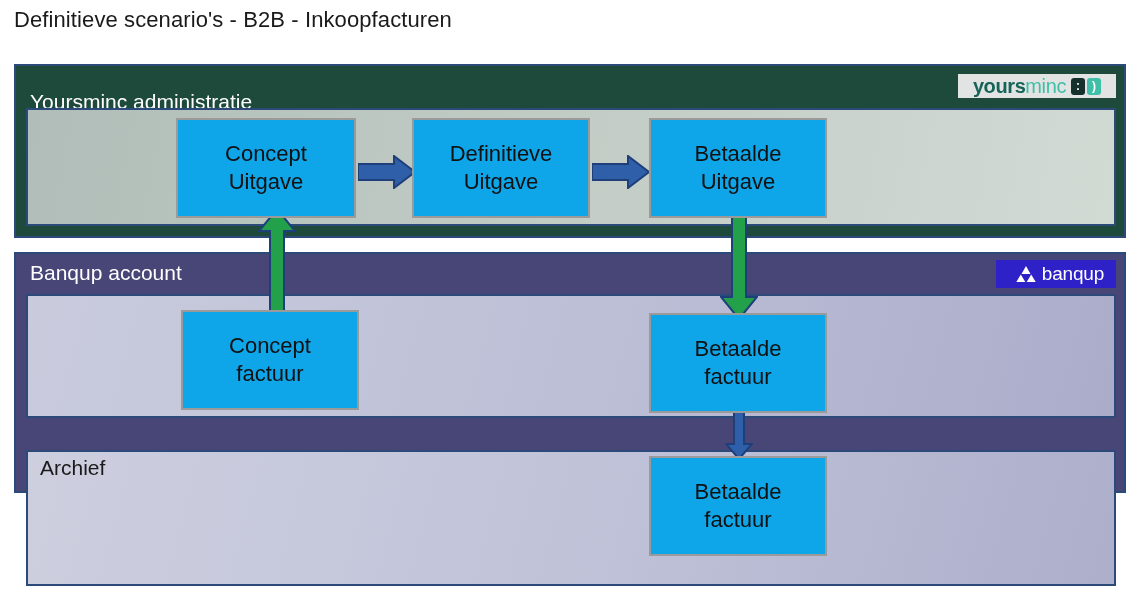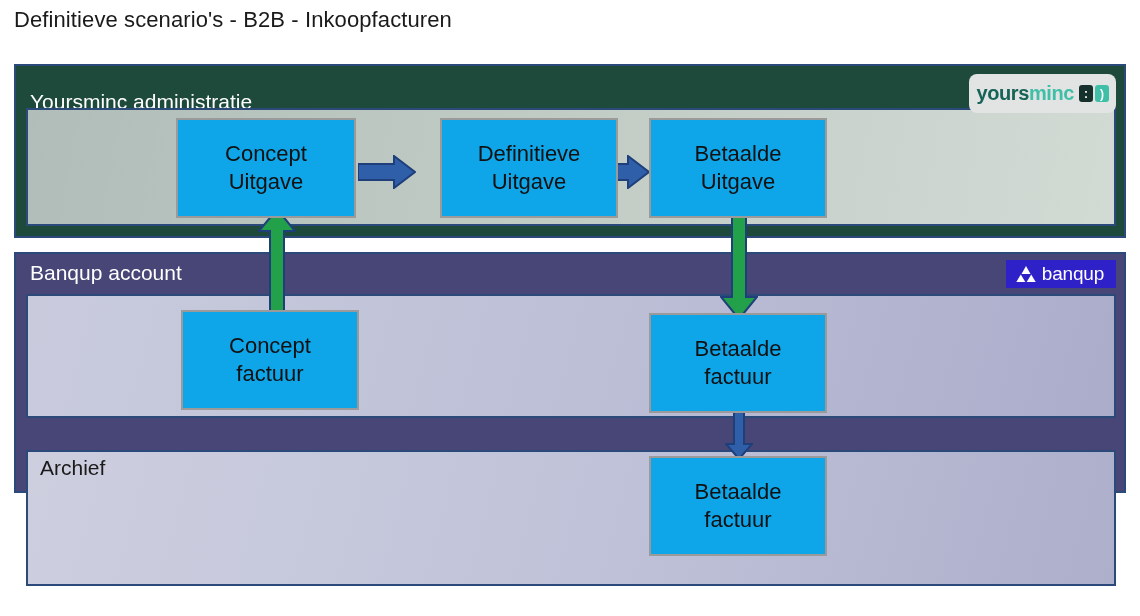--- a/index.html
+++ b/index.html
@@ -80,42 +80,41 @@
     z-index:4;
   }
 
   
   .arrow{position:absolute;z-index:3;}
   .arrow svg{display:block;}
 
   
   .ym-logo{
     position:absolute;right:8px;top:8px;
-    height:39px;background:#e2e3e3;
+    height:24px;background:#e2e3e3;
     display:flex;align-items:center;
-    padding:0 7px;box-sizing:border-box;
+    padding:0 15px;box-sizing:border-box;
     z-index:6;
-    border-radius:8px;
   }
   .ym-logo .w1{font-size:20px;font-weight:bold;color:#166357;letter-spacing:-.4px;}
-  .ym-logo .w2{font-size:20px;font-weight:bold;color:#3fbfa8;letter-spacing:-.4px;}
+  .ym-logo .w2{font-size:20px;font-weight:normal;color:#3fbfa8;letter-spacing:-.4px;}
   .ym-logo .mk{display:inline-flex;margin-left:5px;gap:2px;align-items:center;}
   .ym-logo .sq{
     width:14px;height:17px;border-radius:3px;
     display:flex;align-items:center;justify-content:center;
     font-size:12px;font-weight:bold;line-height:1;
   }
   .ym-logo .sq-a{background:#16312c;color:#ffffff;letter-spacing:0;}
   .ym-logo .sq-b{background:#3fbfa8;color:#ffffff;}
 
   .bq-logo{
     position:absolute;right:8px;top:6px;
     height:28px;background:#2f21c8;
     display:flex;align-items:center;gap:6px;
-    padding:0 12px 0 10px;box-sizing:border-box;
+    padding:0 12px 0 20px;box-sizing:border-box;
     z-index:6;
   }
   .bq-logo .bq-text{
     font-size:19px;color:#ffffff;letter-spacing:-.2px;font-weight:500;
   }
 </style>
 </head>
 <body>
 
 <div id="stage">
@@ -184,21 +183,21 @@
     <svg width="28" height="56" viewBox="0 0 28 56">
       <polygon points="14,55 27,40 19,40 19,1 9,1 9,40 1,40" fill="#2e5fa8" stroke="#1f3f7a" stroke-width="2"></polygon>
     </svg>
   </div>
 
   <div class="node" style="left:176px;top:118px;width:180px;height:100px;">
     <span>Concept</span>
     <span>Uitgave</span>
   </div>
 
-  <div class="node" style="left:412px;top:118px;width:178px;height:100px;margin-left:28px;">
+  <div class="node" style="left:412px;top:118px;width:178px;height:100px;">
     <span>Definitieve</span>
     <span>Uitgave</span>
   </div>
 
   <div class="node" style="left:649px;top:118px;width:178px;height:100px;">
     <span>Betaalde</span>
     <span>Uitgave</span>
   </div>
 
   <div class="node" style="left:181px;top:310px;width:178px;height:100px;">

